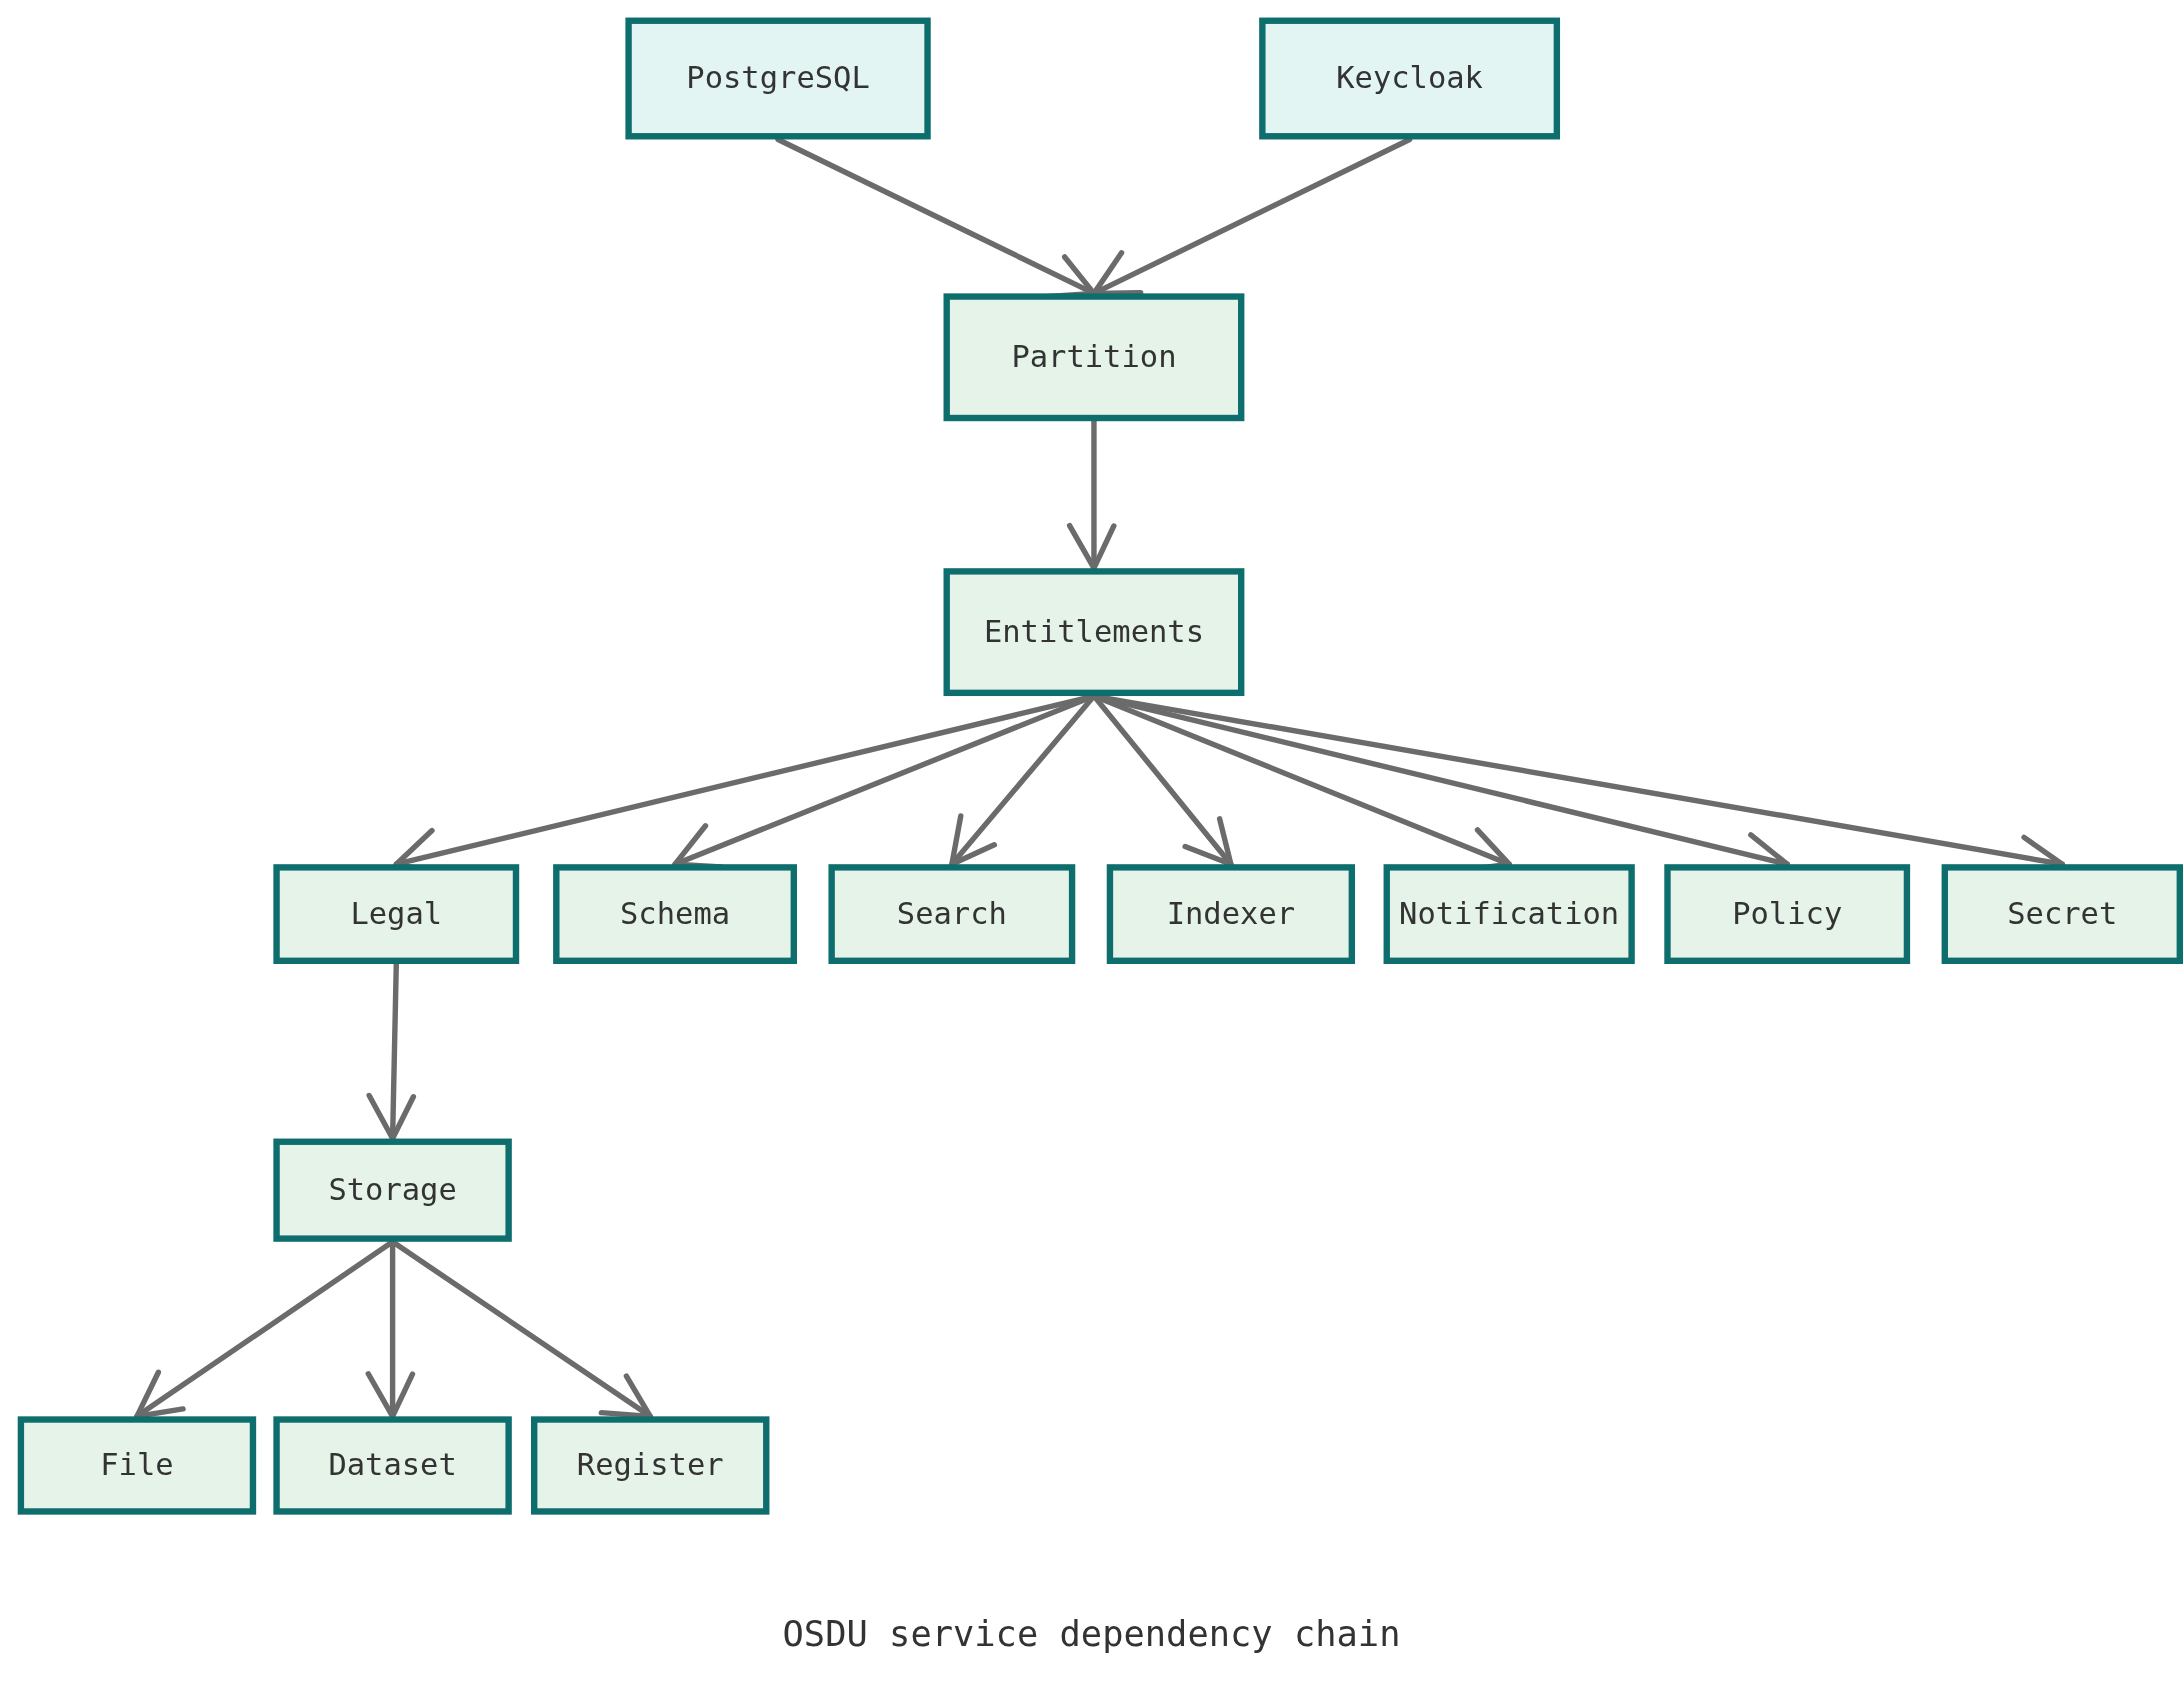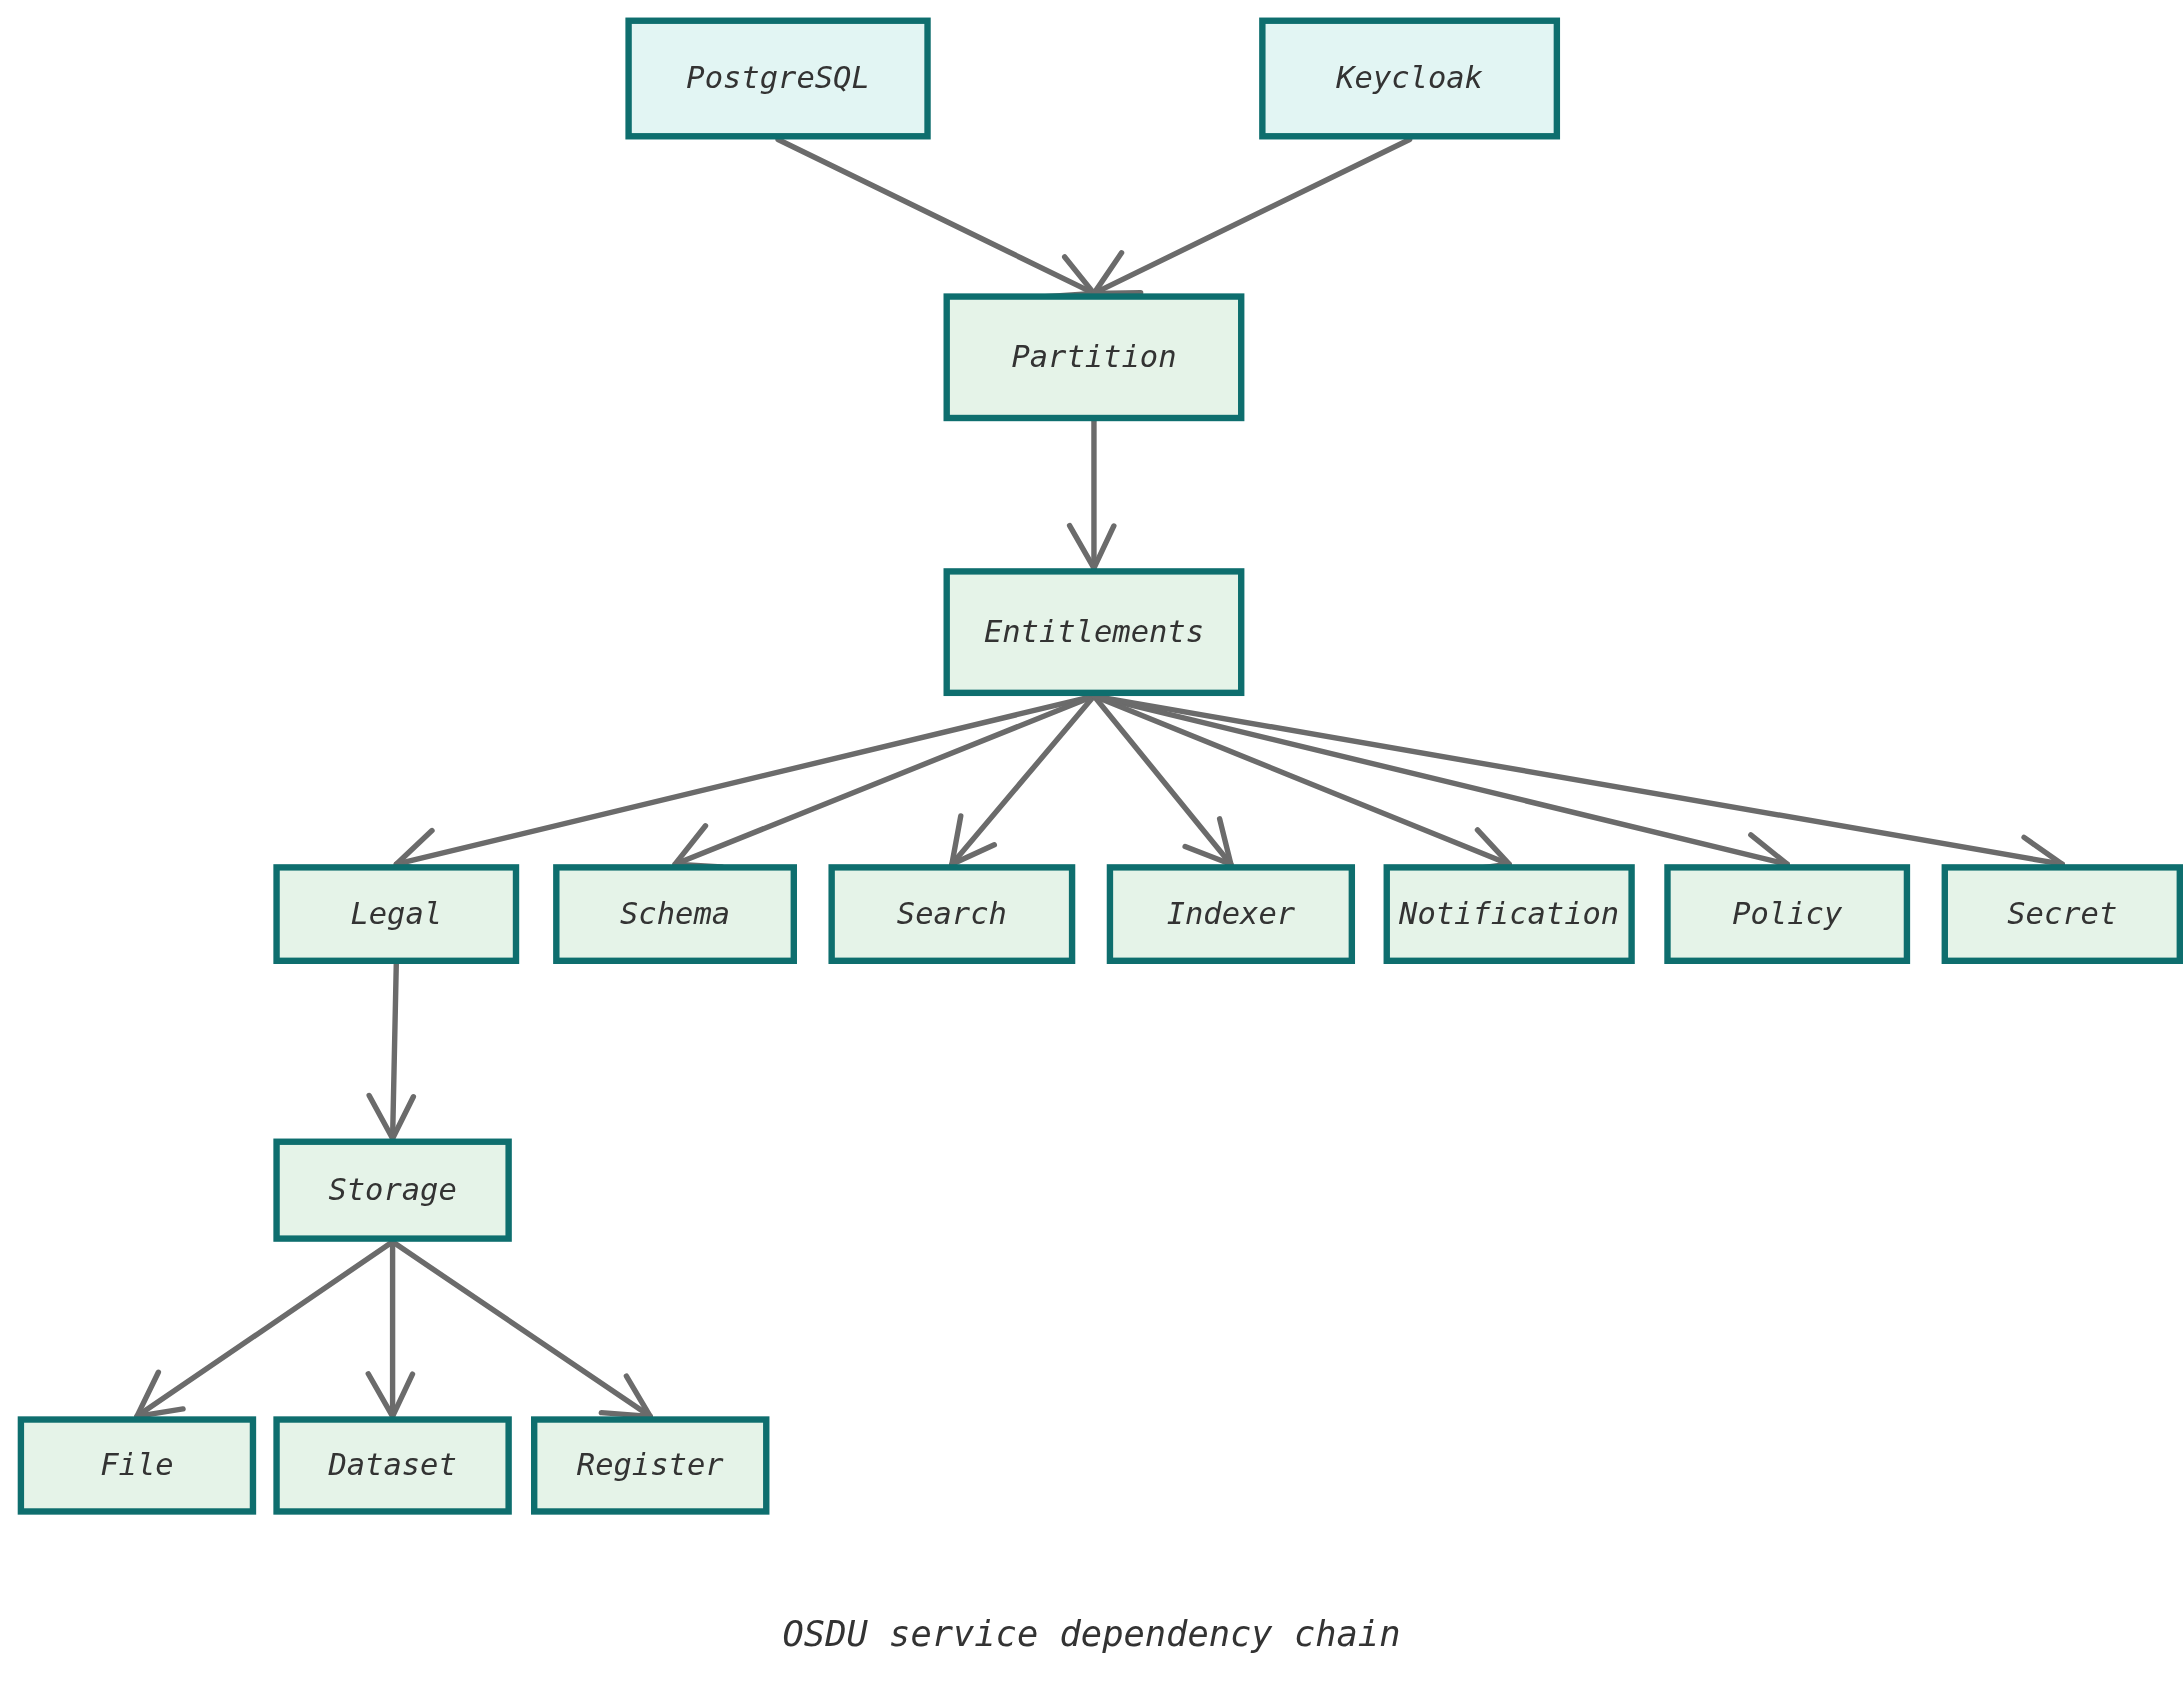--- a/index.html
+++ b/index.html
@@ -7,21 +7,20 @@
     padding: 0;
     background: #ffffff;
   }
   #stage {
     position: relative;
     width: 2183px;
     height: 1692px;
     background: #ffffff;
     overflow: hidden;
     font-family: "DejaVu Sans Mono", "Liberation Mono", monospace;
-    font-style: italic;
   }
   #diagram {
     position: absolute;
     inset: 0;
     width: 2183px;
     height: 1692px;
     display: block;
   }
   .node-rect {
     stroke-width: 13;

